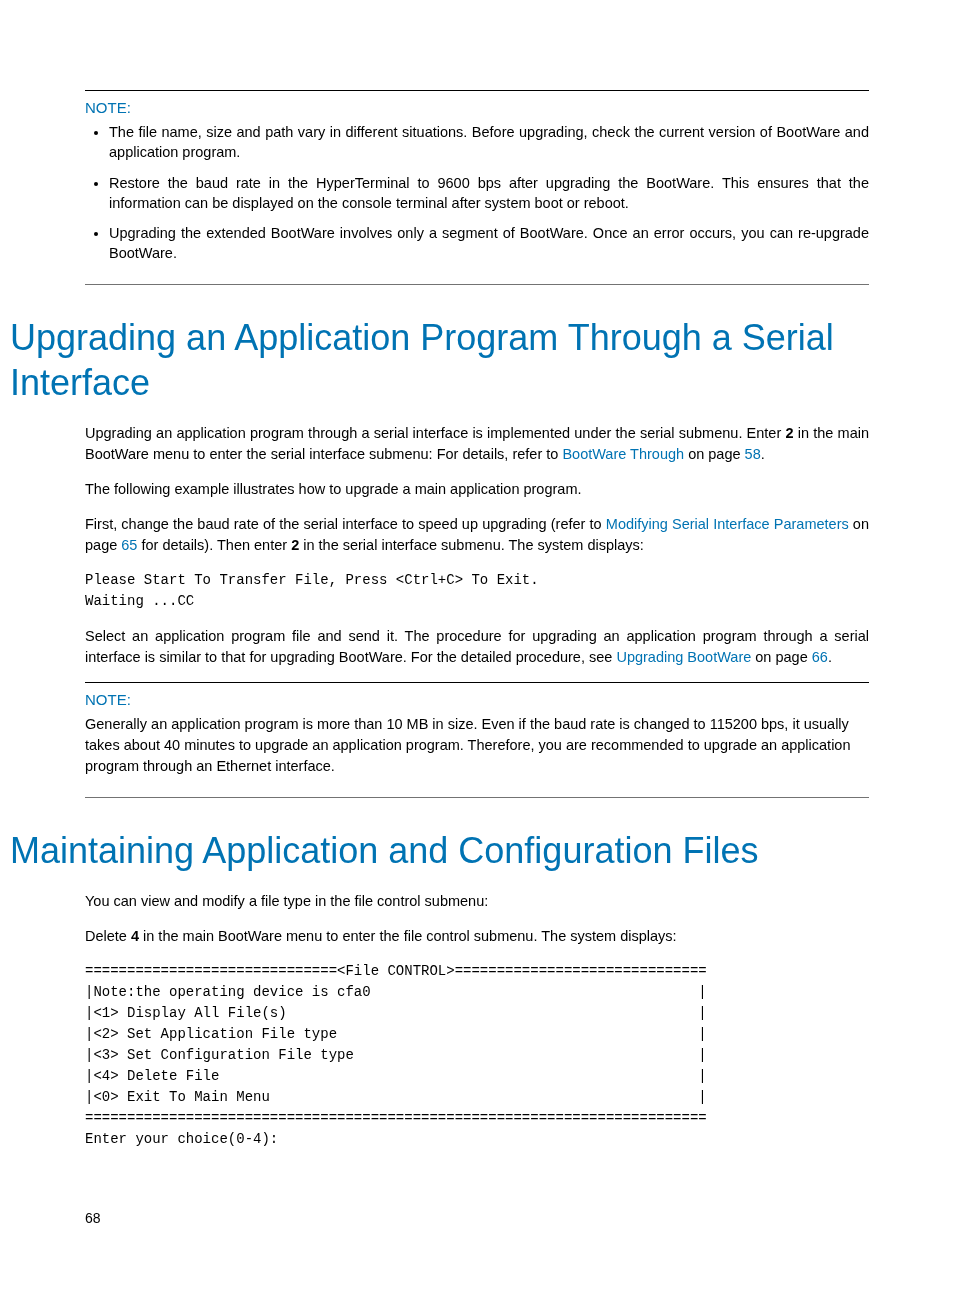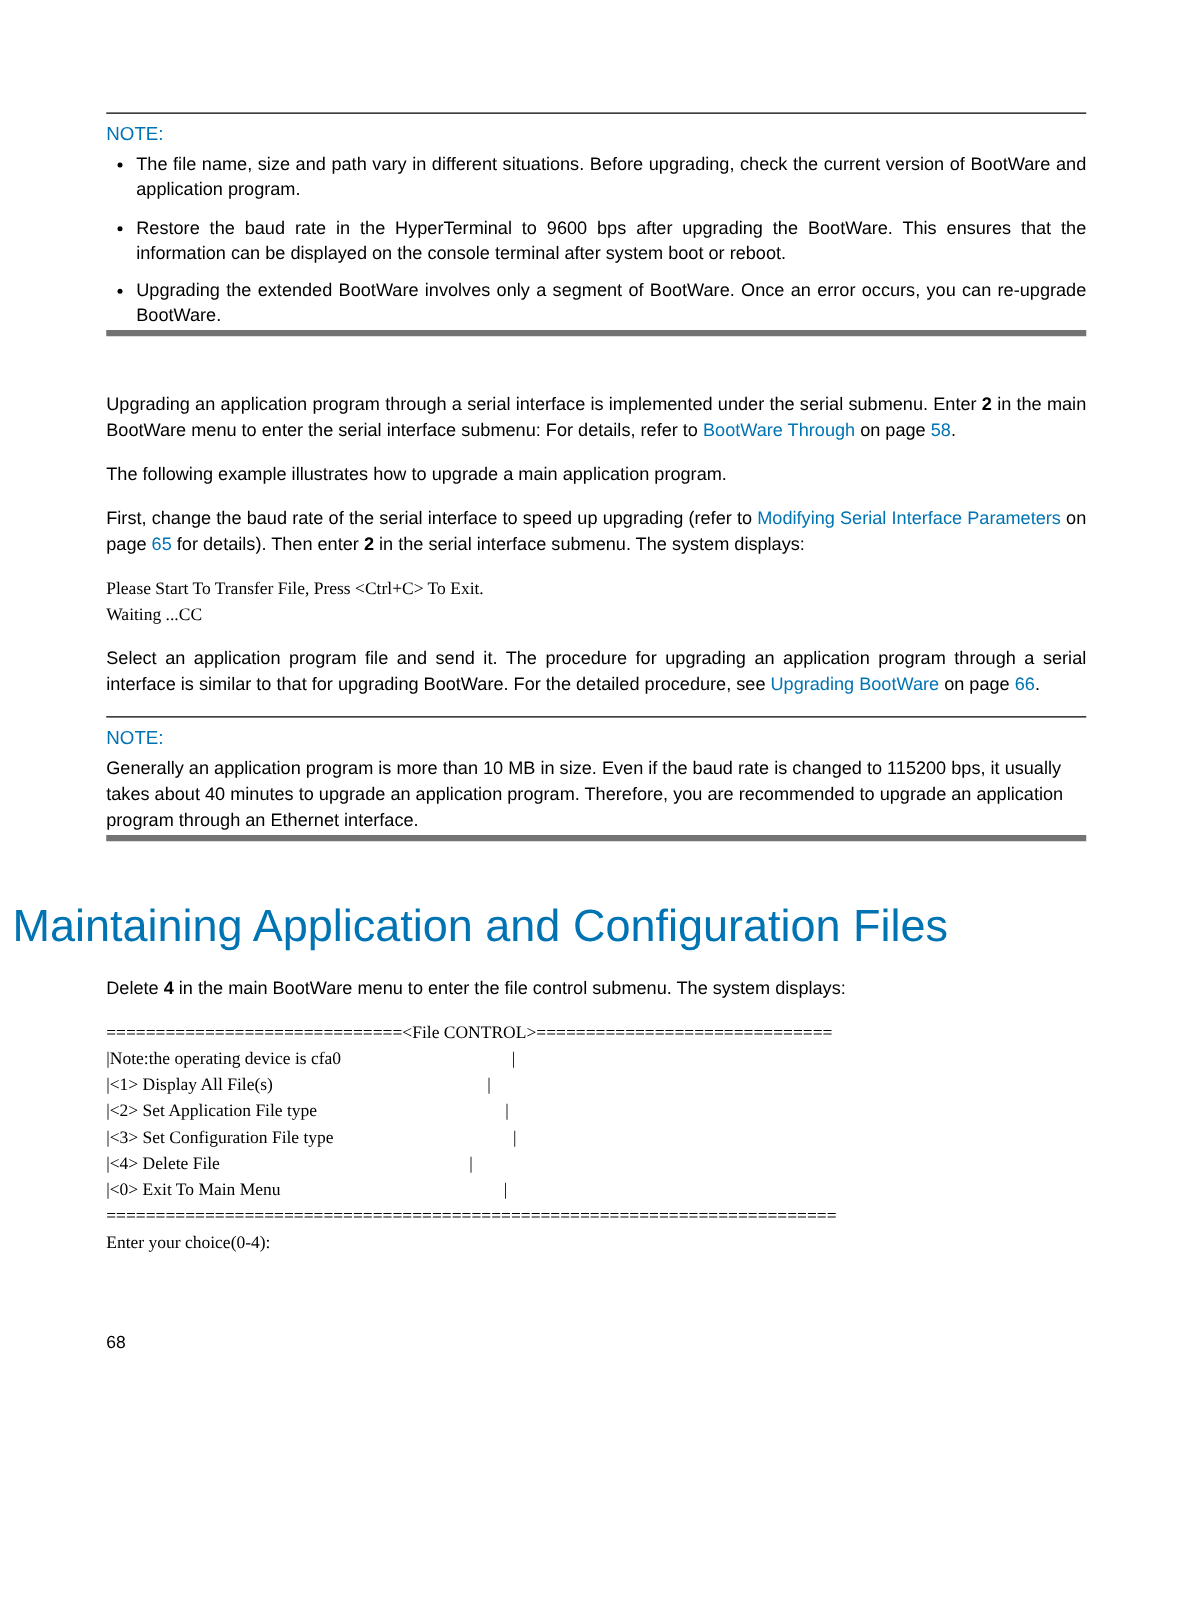--- a/index.html
+++ b/index.html
@@ -9,23 +9,23 @@
     font-family: Arial, Helvetica, sans-serif;
     color: #000;
     width: 954px;
   }
   .page {
     padding: 90px 85px 40px 85px;
     box-sizing: border-box;
   }
   .note-box {
     border-top: 1px solid #000;
-    border-bottom: 5px solid #737373;
-    padding: 8px 0 0 0;
-    margin-bottom: 45px;
+    border-bottom: 1px solid #737373;
+    padding: 8px 0 20px 0;
+    margin-bottom: 30px;
   }
   .note-label {
     color: #0073b3;
     font-size: 15px;
     margin-bottom: 6px;
   }
   .note-list {
     margin: 0;
     padding: 0 0 0 24px;
     list-style: disc;
@@ -45,21 +45,21 @@
     line-height: 1.25;
   }
   p.body {
     font-size: 14.5px;
     line-height: 1.45;
     margin: 0 0 14px 0;
     text-align: justify;
   }
   .link { color: #0073b3; }
   .mono {
-    font-family: Liberation Serif, serif;
+    font-family: Liberation Mono, monospace;
     font-size: 14px;
     line-height: 1.5;
     white-space: pre;
     margin: 2px 0 14px 0;
   }
   .note-body {
     font-size: 14.5px;
     line-height: 1.45;
   }
   .pagenum {
@@ -75,20 +75,21 @@
 
   <div class="note-box">
     <div class="note-label">NOTE:</div>
     <ul class="note-list">
       <li>The file name, size and path vary in different situations. Before upgrading, check the current version of BootWare and application program.</li>
       <li>Restore the baud rate in the HyperTerminal to 9600 bps after upgrading the BootWare. This ensures that the information can be displayed on the console terminal after system boot or reboot.</li>
       <li>Upgrading the extended BootWare involves only a segment of BootWare. Once an error occurs, you can re-upgrade BootWare.</li>
     </ul>
   </div>
 
+  <h1 class="section">Upgrading an Application Program Through a Serial Interface</h1>
 
   <p class="body">
     <span>Upgrading an application program through a serial interface is implemented under the serial submenu. Enter </span><span class="bold">2</span><span> in the main BootWare menu to enter the serial interface submenu: For details, refer to </span><span class="link">BootWare Through</span><span> on page </span><span class="link">58</span><span>.</span>
   </p>
 
   <p class="body">The following example illustrates how to upgrade a main application program.</p>
 
   <p class="body">
     <span>First, change the baud rate of the serial interface to speed up upgrading (refer to </span><span class="link">Modifying Serial Interface Parameters</span><span> on page </span><span class="link">65</span><span> for details). Then enter </span><span class="bold">2</span><span> in the serial interface submenu. The system displays:</span>
   </p>
@@ -100,20 +101,21 @@
     <span>Select an application program file and send it. The procedure for upgrading an application program through a serial interface is similar to that for upgrading BootWare. For the detailed procedure, see </span><span class="link">Upgrading BootWare</span><span> on page </span><span class="link">66</span><span>.</span>
   </p>
 
   <div class="note-box">
     <div class="note-label">NOTE:</div>
     <div class="note-body">Generally an application program is more than 10 MB in size. Even if the baud rate is changed to 115200 bps, it usually takes about 40 minutes to upgrade an application program. Therefore, you are recommended to upgrade an application program through an Ethernet interface.</div>
   </div>
 
   <h1 class="section">Maintaining Application and Configuration Files</h1>
 
+  <p class="body">You can view and modify a file type in the file control submenu:</p>
 
   <p class="body">
     <span>Delete </span><span class="bold">4</span><span> in the main BootWare menu to enter the file control submenu. The system displays:</span>
   </p>
 
   <div class="mono">==============================&lt;File CONTROL&gt;==============================
 |Note:the operating device is cfa0                                       |
 |&lt;1&gt; Display All File(s)                                                 |
 |&lt;2&gt; Set Application File type                                           |
 |&lt;3&gt; Set Configuration File type                                         |

